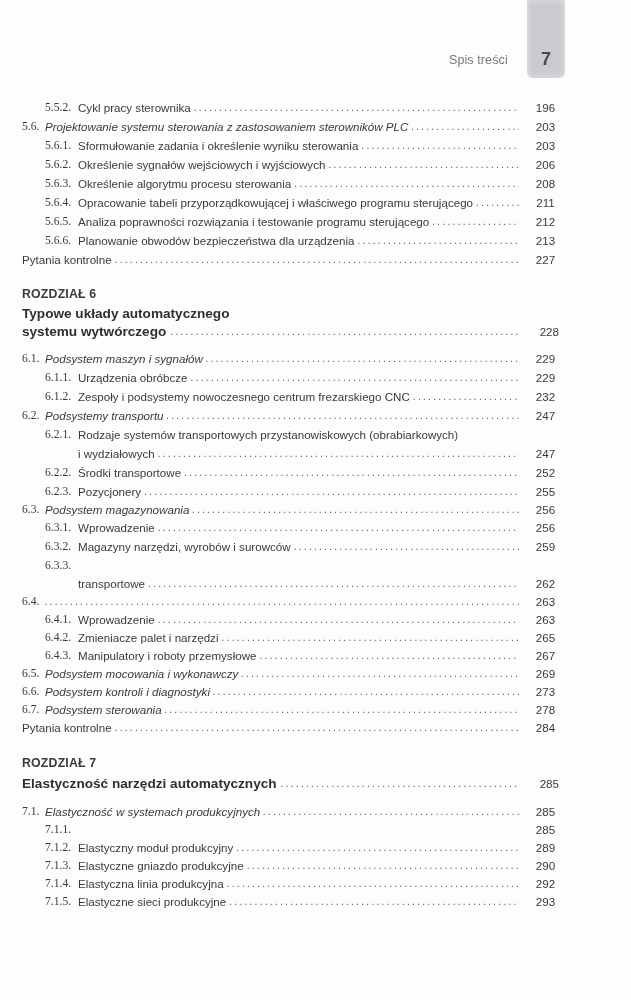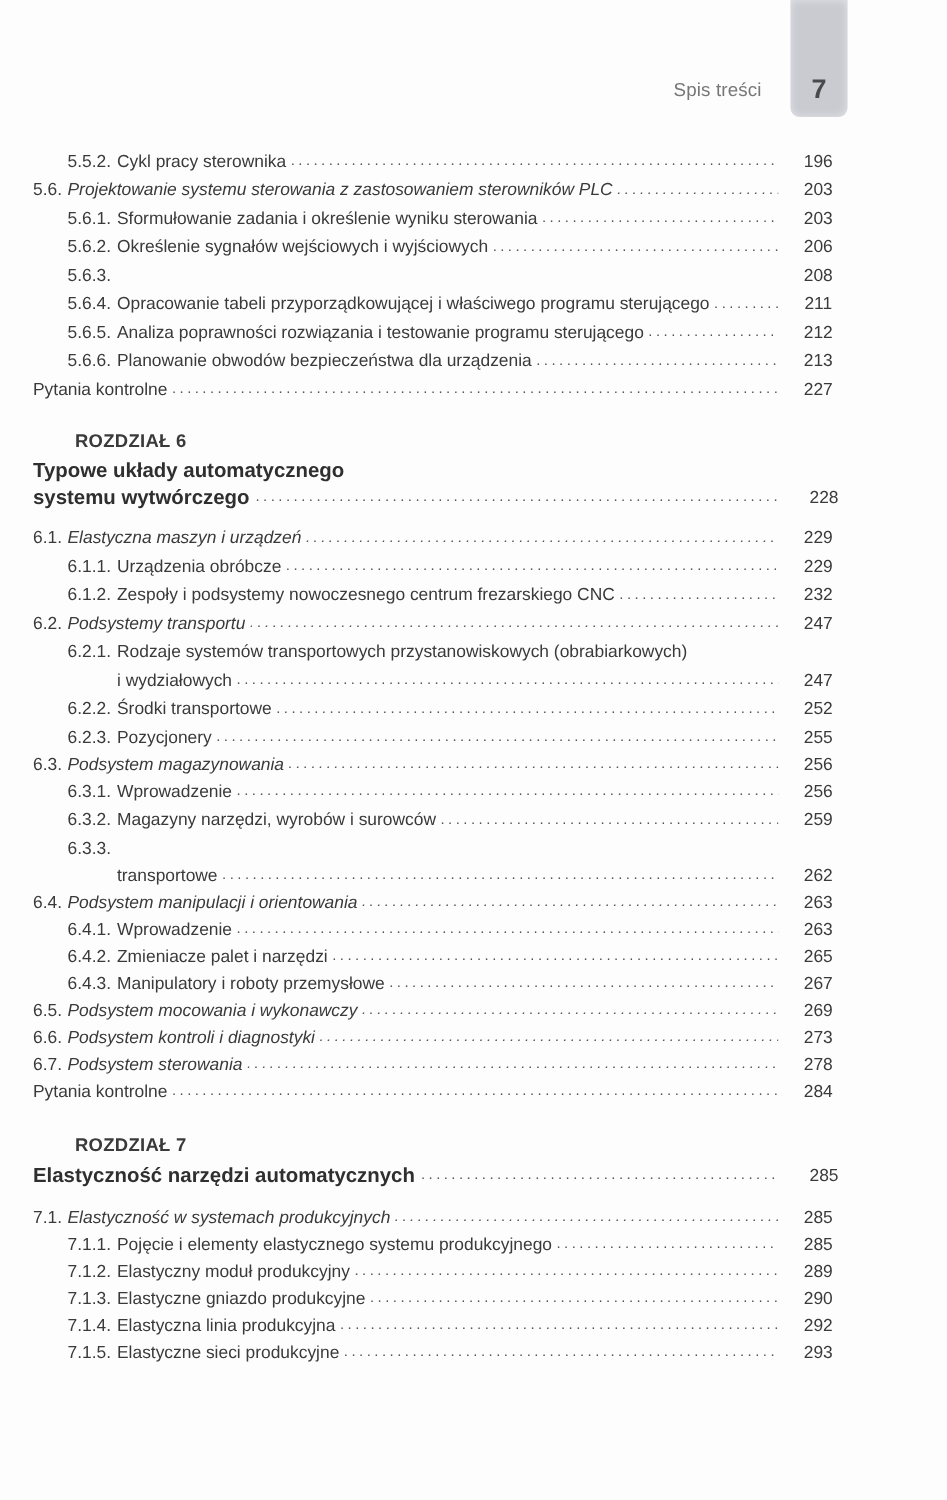--- a/index.html
+++ b/index.html
@@ -53,20 +53,21 @@
     position: absolute;
     left: 0;
     width: 631px;
     height: 18px;
     font-size: 11.6px;
     line-height: 18px;
     white-space: nowrap;
   }
   .row .num {
     position: absolute;
+    font-family: Liberation Serif, serif;
   }
   .row .text-wrap {
     position: absolute;
     right: 112px;
     overflow: hidden;
     display: flex;
   }
   .row .text {
     flex: 0 0 auto;
     padding-right: 3px;
@@ -95,21 +96,20 @@
   .lvl3 .text-wrap { left: 78px; }
   .lvl3cont .text-wrap { left: 78px; }
 
   .chapter-label {
     position: absolute;
     left: 22px;
     font-weight: bold;
     font-size: 12.3px;
     color: #3a3a3a;
     letter-spacing: 0.2px;
-    margin-left: 28px;
   }
   .chapter-title {
     position: absolute;
     left: 0;
     width: 631px;
     height: 20px;
     font-weight: bold;
     font-size: 13.6px;
     line-height: 20px;
     white-space: nowrap;
@@ -181,20 +181,24 @@
   <div class="row lvl3" style="top:156px">
     <span class="num">5.6.2.</span>
     <span class="text-wrap">
         <span class="text">Określenie sygnałów wejściowych i wyjściowych</span>
         <span class="leader"></span>
       </span>
     <span class="page">206</span>
   </div>
   <div class="row lvl3" style="top:175px">
     <span class="num">5.6.3.</span>
+    <span class="text-wrap">
+        <span class="text">Określenie algorytmu procesu sterowania</span>
+        <span class="leader"></span>
+      </span>
     <span class="page">208</span>
   </div>
   <div class="row lvl3" style="top:194px">
     <span class="num">5.6.4.</span>
     <span class="text-wrap">
         <span class="text">Opracowanie tabeli przyporządkowującej i właściwego programu sterującego</span>
         <span class="leader"></span>
       </span>
     <span class="page">211</span>
   </div>
@@ -233,21 +237,21 @@
     <span class="text-wrap">
         <span class="text">systemu wytwórczego</span>
         <span class="leader"></span>
       </span>
     <span class="page">228</span>
   </div>
 
   <div class="row lvl2" style="top:350px">
     <span class="num">6.1.</span>
     <span class="text-wrap">
-        <span class="text">Elastyczna maszyn i urządzeń</span>
+        <span class="text">Podsystem maszyn i sygnałów</span>
         <span class="leader"></span>
       </span>
     <span class="page">229</span>
   </div>
   <div class="row lvl3" style="top:369px">
     <span class="num">6.1.1.</span>
     <span class="text-wrap">
         <span class="text">Urządzenia obróbcze</span>
         <span class="leader"></span>
       </span>
@@ -332,21 +336,20 @@
 
     <span class="text-wrap">
         <span class="text">transportowe</span>
         <span class="leader"></span>
       </span>
     <span class="page">262</span>
   </div>
   <div class="row lvl2" style="top:593px">
     <span class="num">6.4.</span>
     <span class="text-wrap">
-        <span class="text">Podsystem manipulacji i orientowania</span>
         <span class="leader"></span>
       </span>
     <span class="page">263</span>
   </div>
   <div class="row lvl3" style="top:611px">
     <span class="num">6.4.1.</span>
     <span class="text-wrap">
         <span class="text">Wprowadzenie</span>
         <span class="leader"></span>
       </span>
@@ -413,24 +416,20 @@
   <div class="row lvl2" style="top:803px">
     <span class="num">7.1.</span>
     <span class="text-wrap">
         <span class="text">Elastyczność w systemach produkcyjnych</span>
         <span class="leader"></span>
       </span>
     <span class="page">285</span>
   </div>
   <div class="row lvl3" style="top:821px">
     <span class="num">7.1.1.</span>
-    <span class="text-wrap">
-        <span class="text">Pojęcie i elementy elastycznego systemu produkcyjnego</span>
-        <span class="leader"></span>
-      </span>
     <span class="page">285</span>
   </div>
   <div class="row lvl3" style="top:839px">
     <span class="num">7.1.2.</span>
     <span class="text-wrap">
         <span class="text">Elastyczny moduł produkcyjny</span>
         <span class="leader"></span>
       </span>
     <span class="page">289</span>
   </div>

